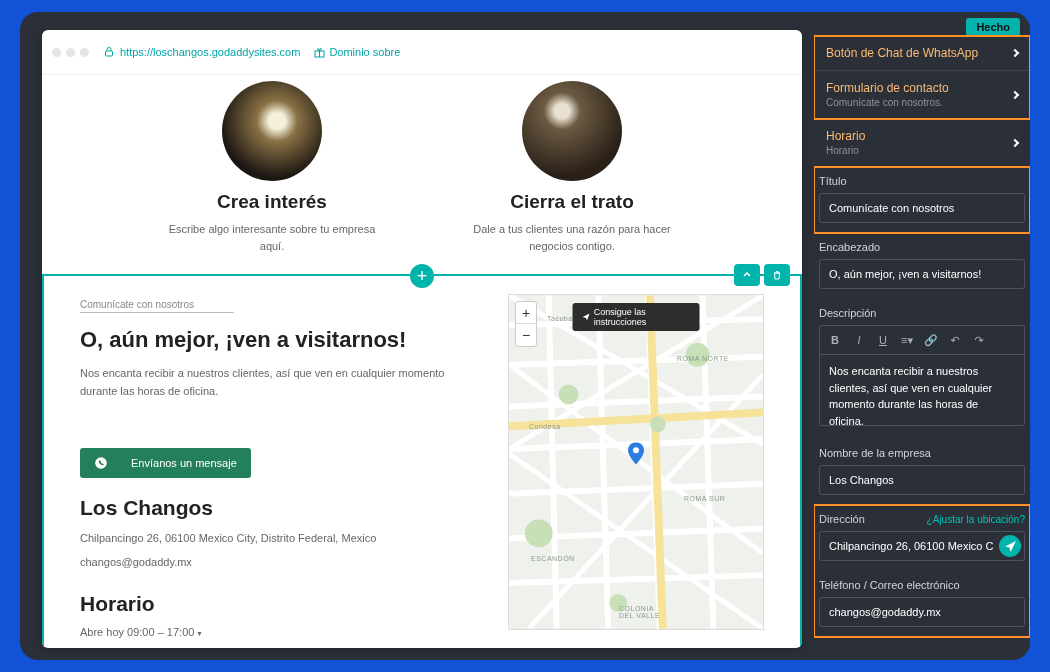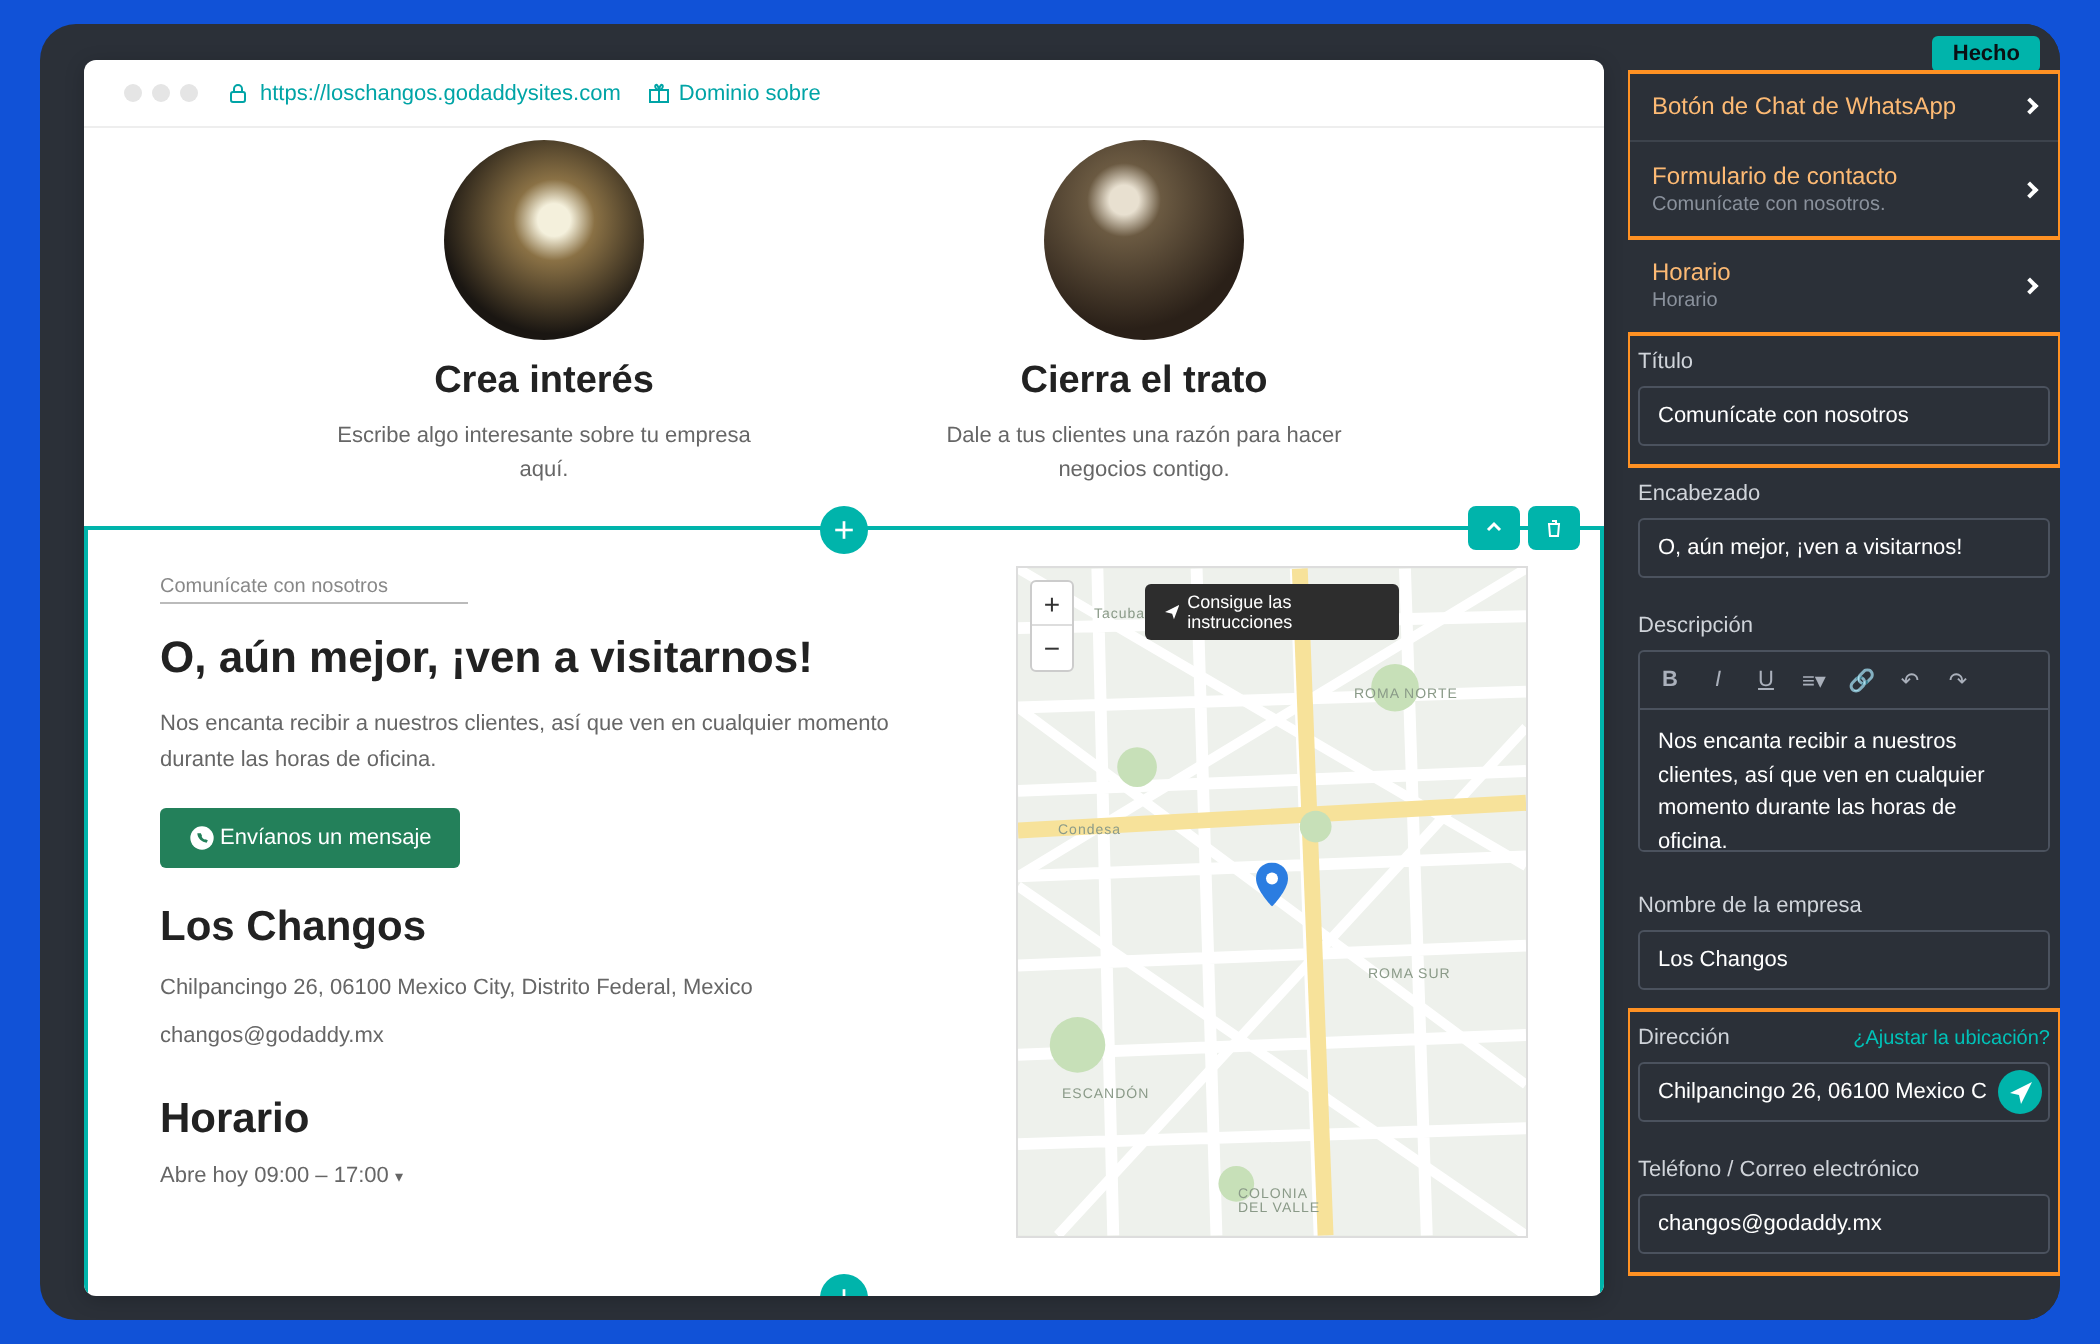--- a/index.html
+++ b/index.html
@@ -1,20 +1,20 @@
 <!DOCTYPE html>
 <html><head>
 <meta charset="utf-8">
 <style>
 * { margin: 0; padding: 0; box-sizing: border-box; font-family: -apple-system, BlinkMacSystemFont, "Segoe UI", Arial, sans-serif; }
 body { background: #1152d7; width: 1050px; height: 672px; overflow: hidden; }
 .frame { position: absolute; left: 20px; top: 12px; right: 20px; bottom: 12px; background: #2b3038; border-radius: 18px; display: flex; overflow: hidden; }
 .preview-col { flex: 1; padding: 18px 12px 12px 22px; display: flex; flex-direction: column; }
 .browser { background: #fff; border-radius: 6px; flex: 1; display: flex; flex-direction: column; overflow: hidden; box-shadow: 0 2px 10px rgba(0,0,0,.2); }
-.browser-bar { height: 34px; display: flex; align-items: center; padding: 0 20px; border-bottom: 1px solid #eee; }
+.browser-bar { height: 45px; display: flex; align-items: center; padding: 0 10px; border-bottom: 1px solid #eee; }
 .bdot { width: 9px; height: 9px; border-radius: 50%; background: #e5e5e5; margin-right: 5px; }
 .addr { margin-left: 10px; display: flex; align-items: center; font-size: 11px; color: #00a4a6; }
 .lock { width: 10px; height: 10px; margin-right: 6px; }
 .free-domain { margin-left: 14px; font-size: 11px; color: #00a4a6; display: flex; align-items: center; }
 .page { flex: 1; position: relative; overflow: hidden; }
 .cards-row { display: flex; justify-content: center; gap: 90px; padding-top: 6px; }
 .card { width: 210px; text-align: center; }
 .circle-img { width: 100px; height: 100px; border-radius: 50%; background: #333; margin: 0 auto 10px; background-size: cover; }
 .circle-img.c1 { background: radial-gradient(circle at 40% 30%, #e8e0d0 8%, #6b5a42 20%, #2a2018 70%); }
 .circle-img.c2 { background: radial-gradient(circle at 55% 40%, #f4f0dc 10%, #8a7145 25%, #1a1612 70%); }
@@ -24,21 +24,21 @@
 .add-bubble { position: absolute; width: 24px; height: 24px; border-radius: 50%; background: #00b4ab; color: #fff; display: flex; align-items: center; justify-content: center; font-size: 18px; font-weight: 300; cursor: pointer; }
 .add-top { top: -12px; left: 50%; transform: translateX(-50%); }
 .add-bot { bottom: -12px; left: 50%; transform: translateX(-50%); }
 .sec-tools { position: absolute; right: 10px; top: -12px; display: flex; gap: 4px; }
 .sec-tool { width: 26px; height: 22px; border-radius: 4px; background: #00b4ab; color: #fff; display: flex; align-items: center; justify-content: center; cursor: pointer; }
 .contact-inner { display: flex; padding: 0 36px; gap: 30px; }
 .contact-left { flex: 1; }
 .sub-label { font-size: 10px; color: #888; border-bottom: 1px solid #bbb; display: inline-block; padding-bottom: 2px; padding-right: 40px; margin-bottom: 14px; }
 .h2 { font-size: 22px; font-weight: 800; color: #222; line-height: 1.2; margin-bottom: 12px; }
 .desc { font-size: 11px; color: #666; line-height: 1.6; margin-bottom: 14px; }
-.wa-btn { background: #23805a; color: #fff; font-size: 11px; padding: 8px 14px; border: none; border-radius: 3px; display: inline-flex; align-items: center; gap: 2px; cursor: pointer; }
+.wa-btn { background: #23805a; color: #fff; font-size: 11px; padding: 8px 14px; border: none; border-radius: 3px; display: inline-flex; align-items: center; gap: 23px; cursor: pointer; margin-top: 33px; }
 .biz-name { font-size: 21px; font-weight: 800; color: #222; margin-top: 18px; margin-bottom: 12px; }
 .addr-line { font-size: 11px; color: #666; margin-bottom: 12px; }
 .hours-h { font-size: 21px; font-weight: 800; color: #222; margin-top: 24px; margin-bottom: 10px; }
 .hours-line { font-size: 11px; color: #666; }
 .map-box { width: 256px; height: 336px; background: #e8ece6; position: relative; border: 1px solid #ddd; }
 .map-zoom { position: absolute; left: 6px; top: 6px; background: #fff; border: 1px solid #ccc; border-radius: 3px; width: 22px; }
 .map-zb { height: 22px; display: flex; align-items: center; justify-content: center; font-size: 14px; color: #333; cursor: pointer; border-bottom: 1px solid #ddd; }
 .map-zb:last-child { border-bottom: none; }
 .dir-btn { position: absolute; top: 8px; left: 50%; transform: translateX(-50%); background: #2d2d2d; color: #fff; font-size: 9px; padding: 4px 10px; border-radius: 3px; display: flex; align-items: center; gap: 4px; cursor: pointer; }
 .map-pin { position: absolute; left: 50%; top: 50%; width: 16px; height: 22px; transform: translate(-50%,-90%); }

